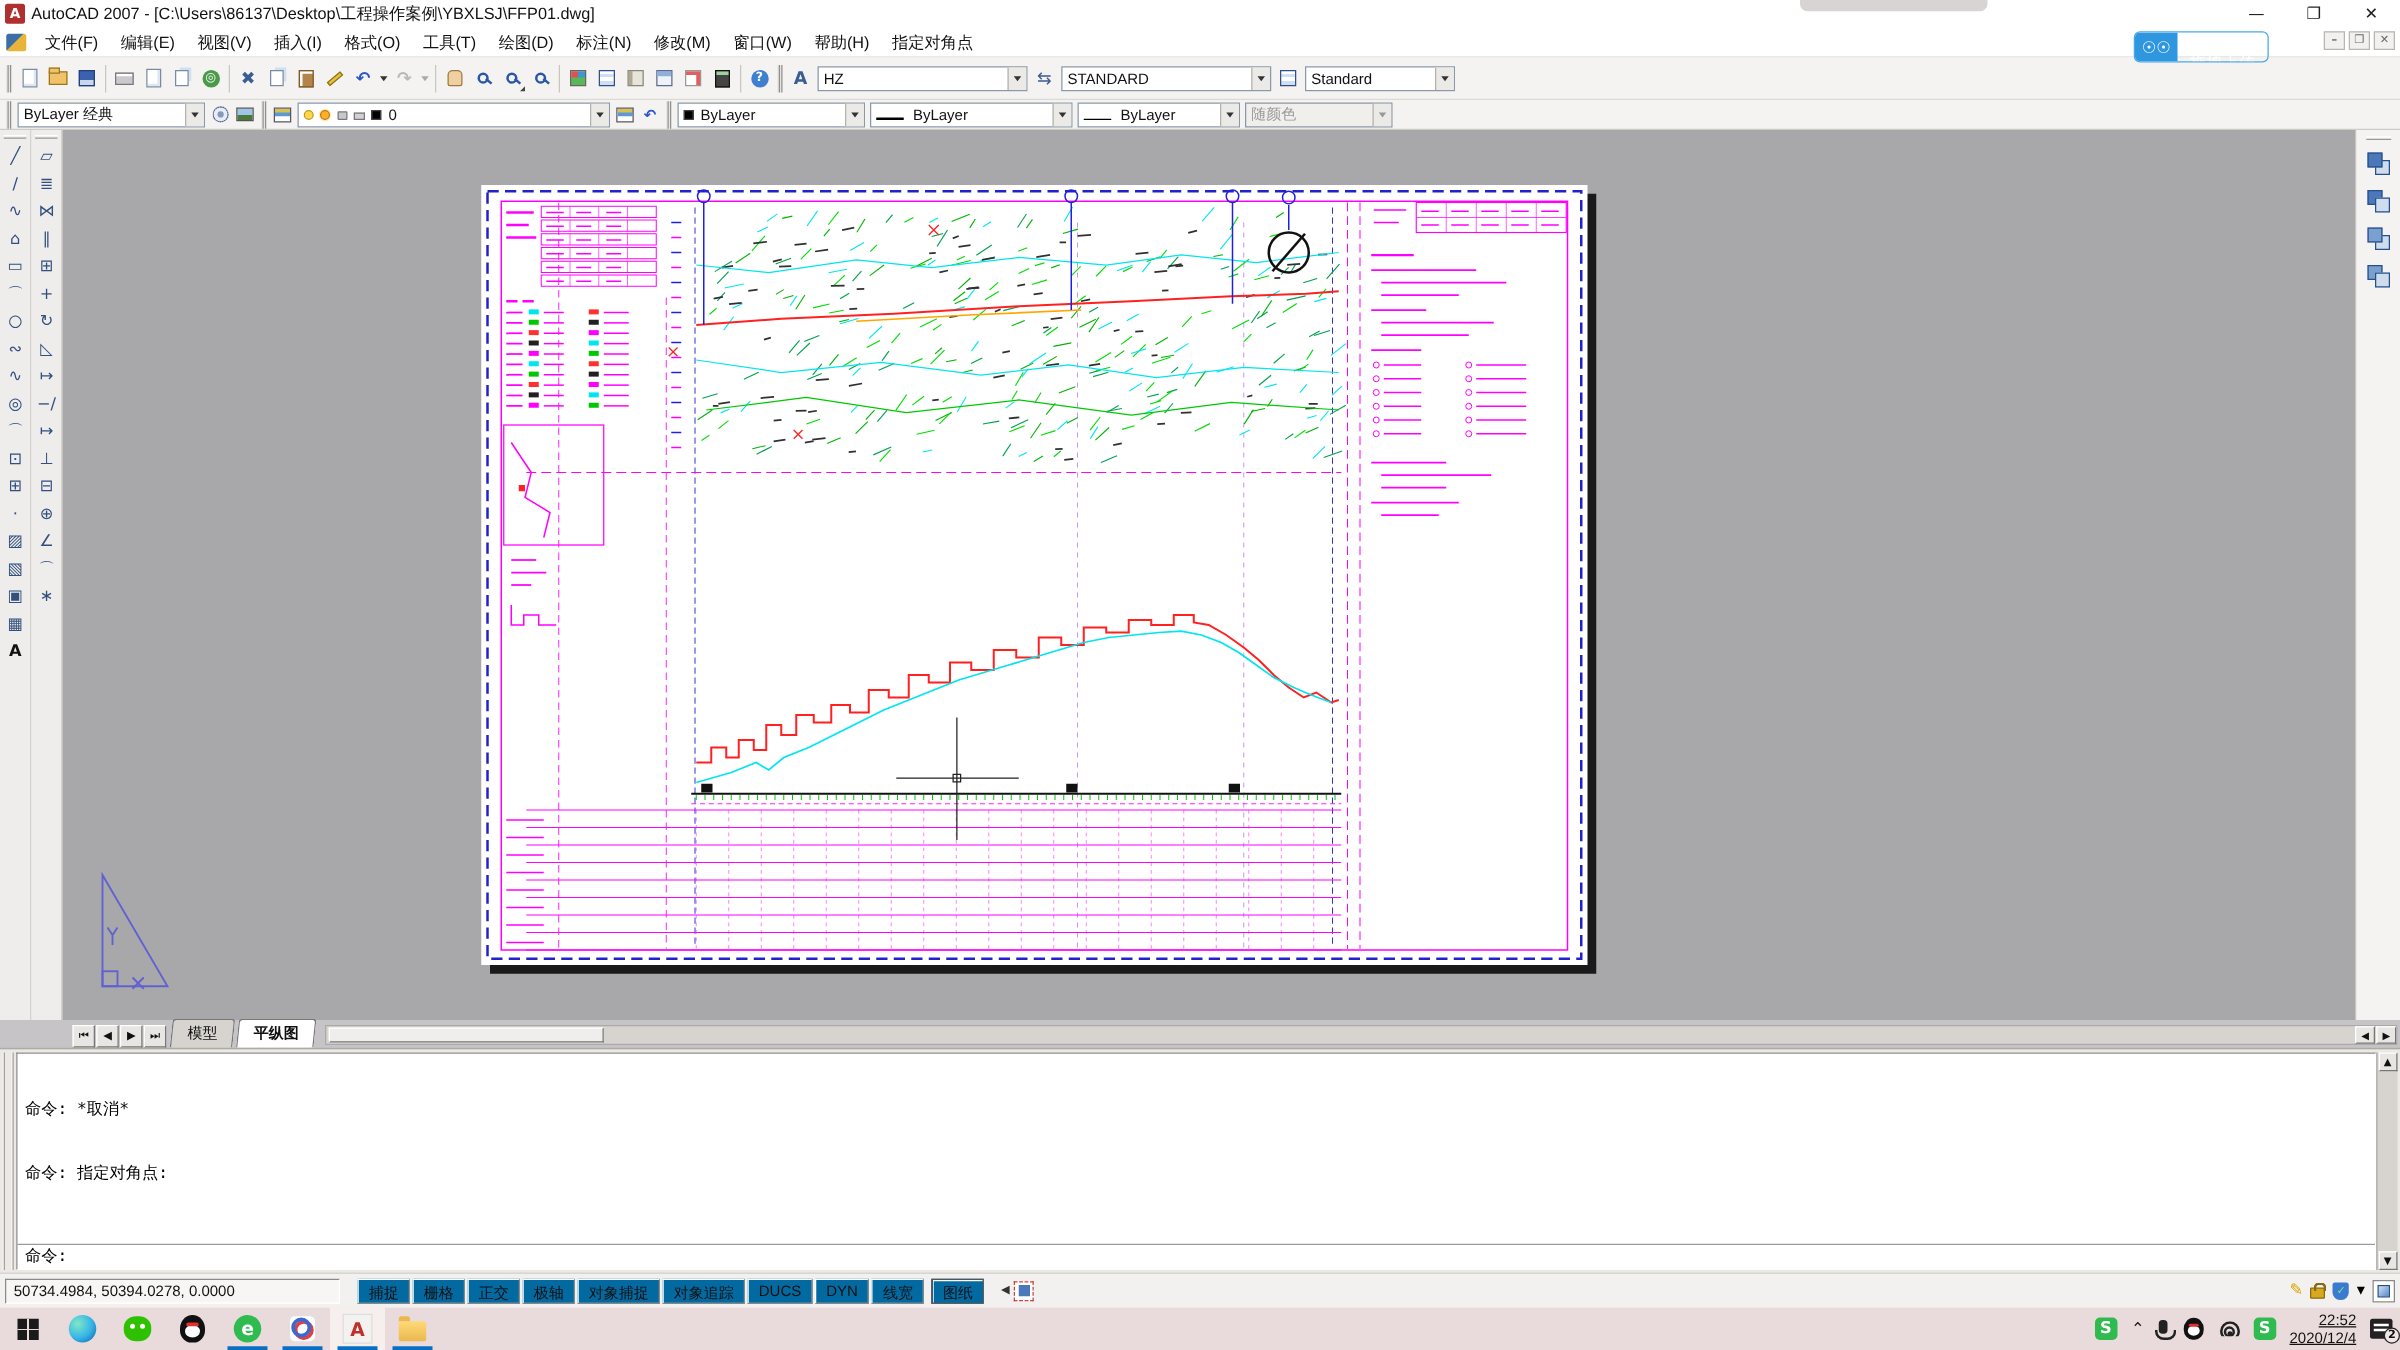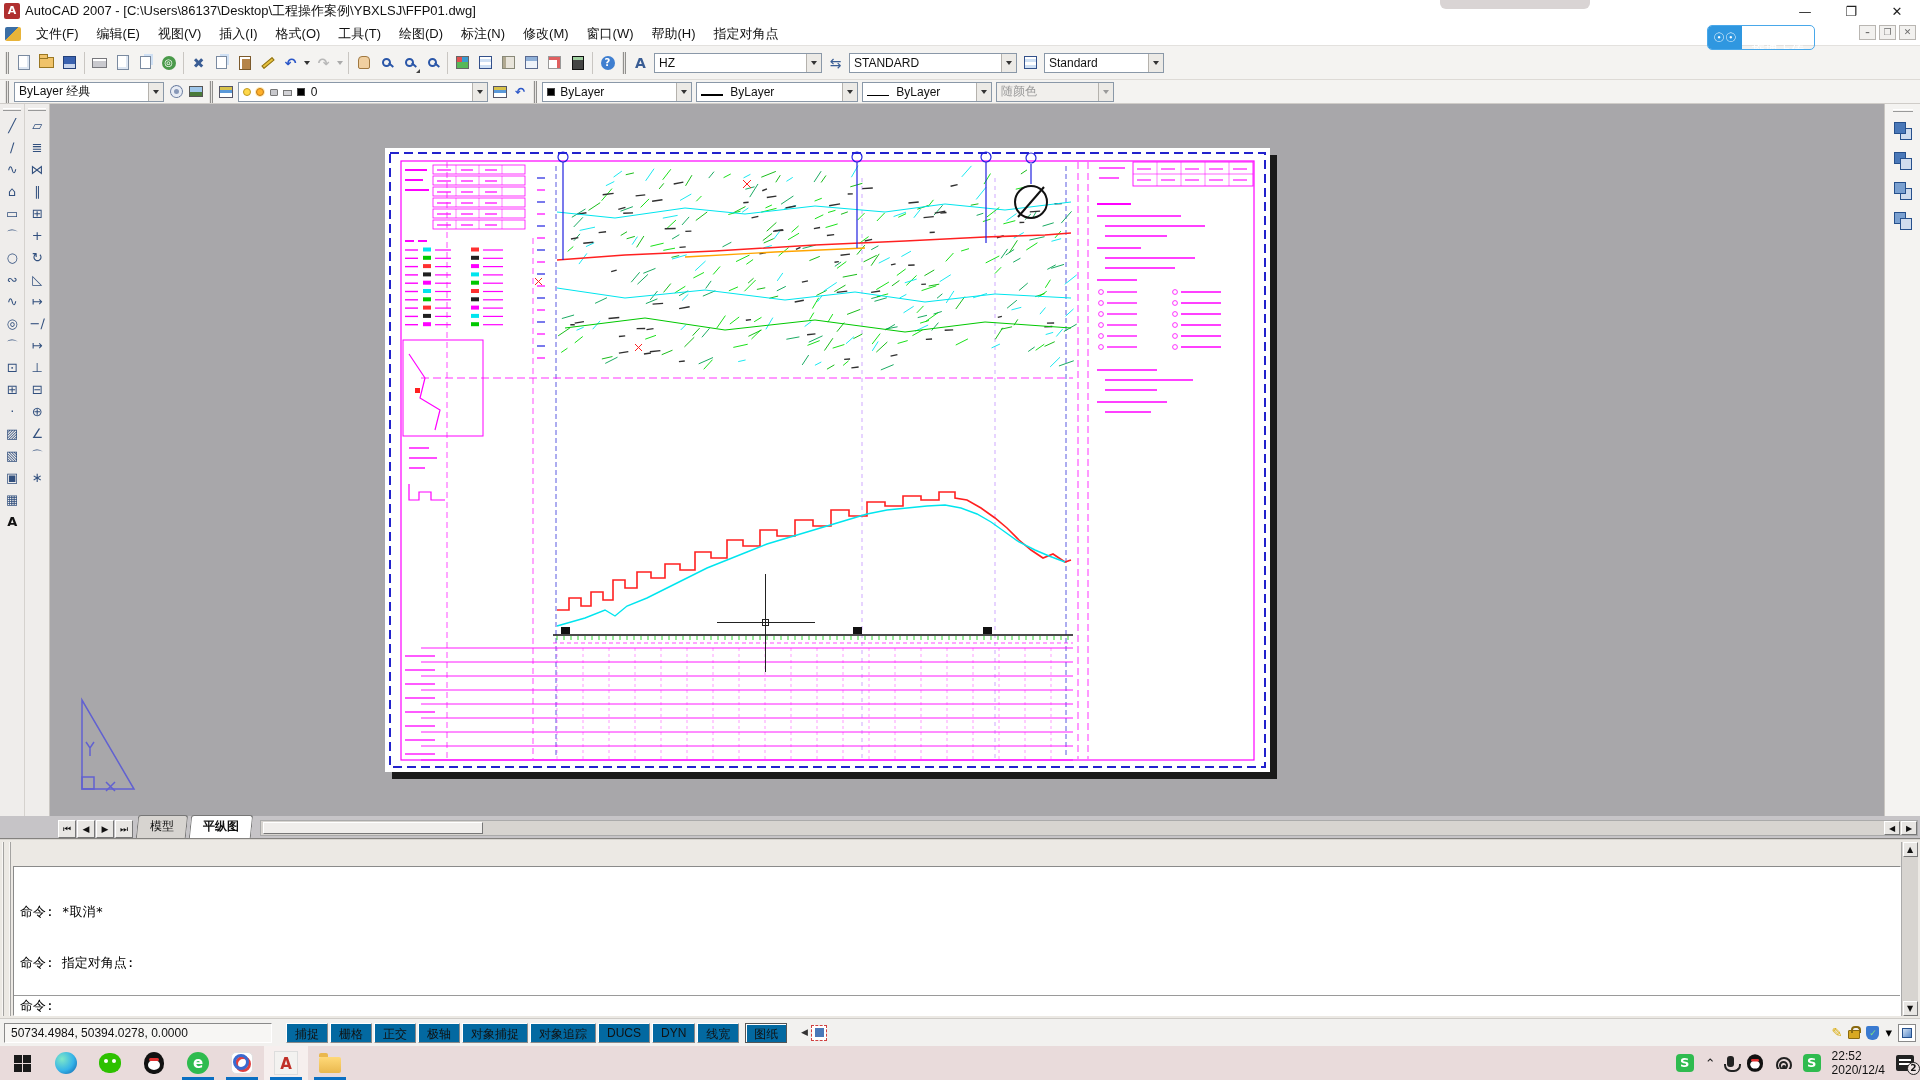--- a/index.html
+++ b/index.html
@@ -122,21 +122,21 @@
     background:#d7d4d0; margin-left:3px; border-radius:3px 3px 0 0; transform:skewX(-6deg); }
   .tab span { display:inline-block; transform:skewX(6deg); }
   .tab.active { background:#fff; font-weight:bold; }
   #hscroll { flex:1; height:16px; margin:0 2px 2px 8px; background:#d7d4d0; border:1px solid #aaa; position:relative; }
   #hscroll .thumb { position:absolute; left:2px; top:1px; width:220px; height:12px; background:#f0eeec; border:1px solid; border-color:#fff #777 #777 #fff; }
   #hscroll .sarr { position:absolute; top:0; width:16px; height:14px; background:#e8e6e3; border:1px solid; border-color:#fff #777 #777 #fff; font:8px/13px "DejaVu Sans"; text-align:center; color:#111; }
 
   
   #cmdwin { height:180px; background:#ece9e4; border-top:2px groove #d8d5d0; display:flex; padding:2px; }
   #cmd-grip { width:9px; border-left:2px ridge #f8f6f4; border-right:2px ridge #f8f6f4; margin-right:2px; }
-  #cmd-inner { flex:1; background:#fff; border:1px solid; border-color:#8a8a8a #fff #fff #8a8a8a; display:flex; flex-direction:column;margin-top:24px; }
+  #cmd-inner { flex:1; background:#fff; border:1px solid; border-color:#8a8a8a #fff #fff #8a8a8a; display:flex; flex-direction:column; }
   #cmd-hist { flex:1; padding:2px 6px; font:13px/17px "DejaVu Sans Mono","DejaVu Sans",monospace; color:#000; white-space:pre; overflow:hidden; }
   #cmd-prompt { height:20px; border-top:1px solid #9a9a9a; padding:1px 6px; font:13px/17px "DejaVu Sans Mono","DejaVu Sans",monospace; }
   #cmd-scroll { width:17px; background:#d7d4d0; display:flex; flex-direction:column; justify-content:space-between; align-items:center; border-left:1px solid #aaa; }
   .varr { width:15px; height:15px; background:#e8e6e3; border:1px solid; border-color:#fff #777 #777 #fff; font:8px/13px "DejaVu Sans"; text-align:center; color:#111; }
 
   
   #statusbar { height:28px; background:#f2f1ef; border-top:1px solid #cfccc8; display:flex; align-items:center; padding:0 4px; position:relative; }
   #coords { width:268px; height:20px; border:1px solid; border-color:#8a8a8a #fff #fff #8a8a8a; background:#f7f6f4;
     font-size:12px; padding:2px 6px; color:#111; margin-right:14px; }
   .sbtn { height:20px; padding:2px 8px; font-size:12px; color:#111; background:#0369a1;
@@ -177,21 +177,21 @@
   #tray { position:absolute; right:6px; display:flex; align-items:center; gap:11px; }
   .s-ic { width:18px; height:18px; border-radius:4px; background:#2fbb4f; color:#fff; font:bold 13px/18px "DejaVu Sans"; text-align:center; }
   .chev { font:13px/1 "DejaVu Sans"; color:#222; }
   .mic-ic { width:7px; height:11px; background:#222; border-radius:3px; position:relative; margin-top:-3px; }
   .mic-ic:after { content:""; position:absolute; left:-3px; top:8px; width:13px; height:6px; border:2px solid #222; border-top:none; border-radius:0 0 7px 7px; }
   .wifi-ic { width:16px; height:12px; position:relative; overflow:hidden; }
   .wifi-ic i { position:absolute; border:2px solid #222; border-radius:50%; left:50%; }
   .wifi-ic i:nth-child(1){ width:16px; height:16px; margin-left:-8px; top:0; }
   .wifi-ic i:nth-child(2){ width:9px; height:9px; margin-left:-4.5px; top:4px; }
   .wifi-ic i:nth-child(3){ width:3px; height:3px; margin-left:-1.5px; top:8px; background:#222; }
-  #clock { text-align:left; font-size:12px; color:#111; line-height:14px; }
+  #clock { text-align:right; font-size:12px; color:#111; line-height:14px;text-decoration:underline; }
   .notif { width:18px; height:16px; background:#222; border-radius:2px; position:relative; }
   .notif:before { content:""; position:absolute; left:3px; top:4px; width:12px; height:2px; background:#fff; box-shadow:0 4px 0 #fff; }
   .badge { position:absolute; right:-6px; bottom:-4px; width:13px; height:13px; border-radius:50%; background:#efe5e5;
     border:1px solid #222; font:bold 9px/11px "DejaVu Sans"; text-align:center; color:#111; }
 </style>
 </head>
 <body>
 
 <div id="titlebar">
   <span class="app-logo">A</span>

